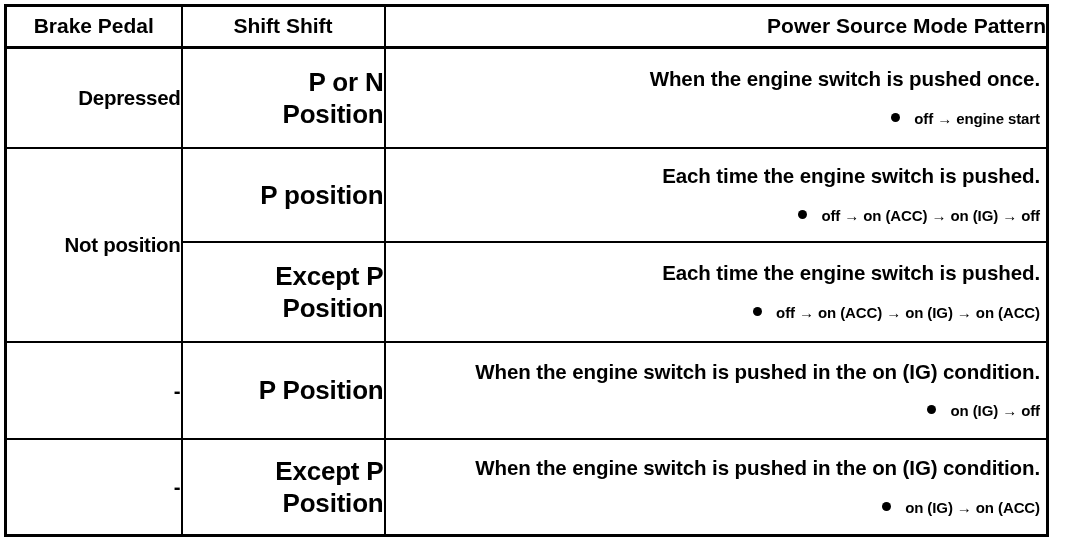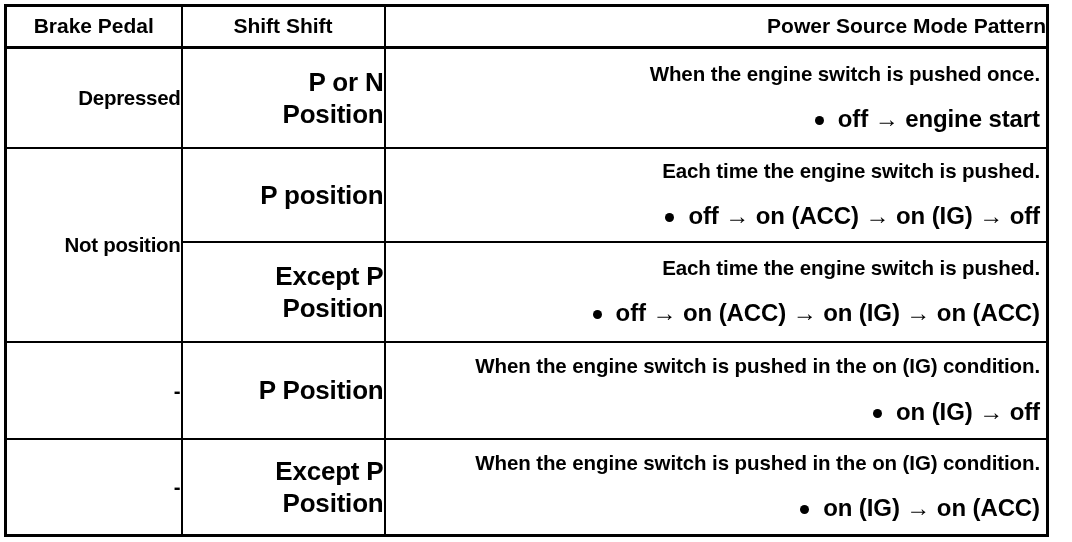--- a/index.html
+++ b/index.html
@@ -64,21 +64,21 @@
   }
   .desc-line {
     display: block;
     white-space: nowrap;
     font-size: 20.5px;
     letter-spacing: -0.1px;
   }
   .bullet-line {
     display: block;
     white-space: nowrap;
-    font-size: 24px;
+    font-size: 15px;
     margin-top: 18px;
     padding-left: 30px;
     letter-spacing: -0.1px;
   }
   .bullet-dot {
     display: inline-block;
     width: 9px;
     height: 9px;
     border-radius: 50%;
     background: #000;

